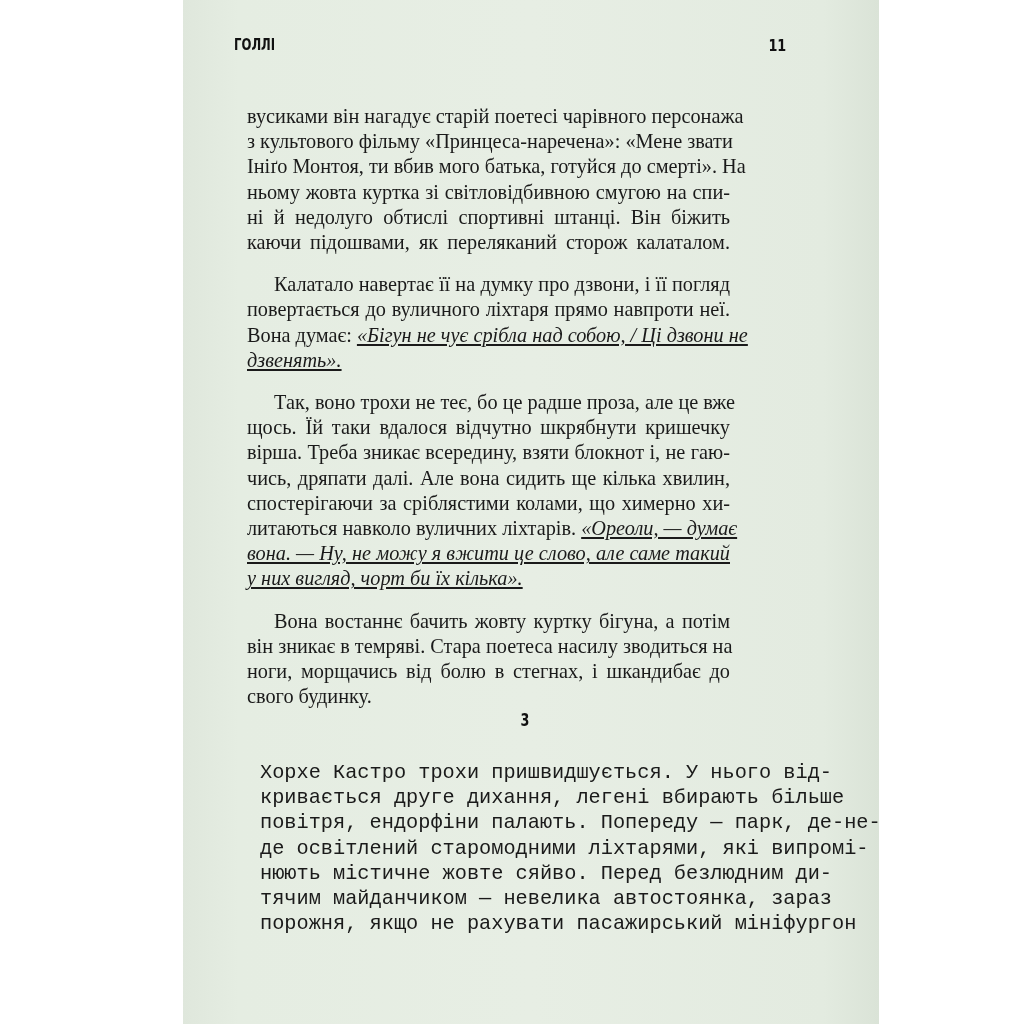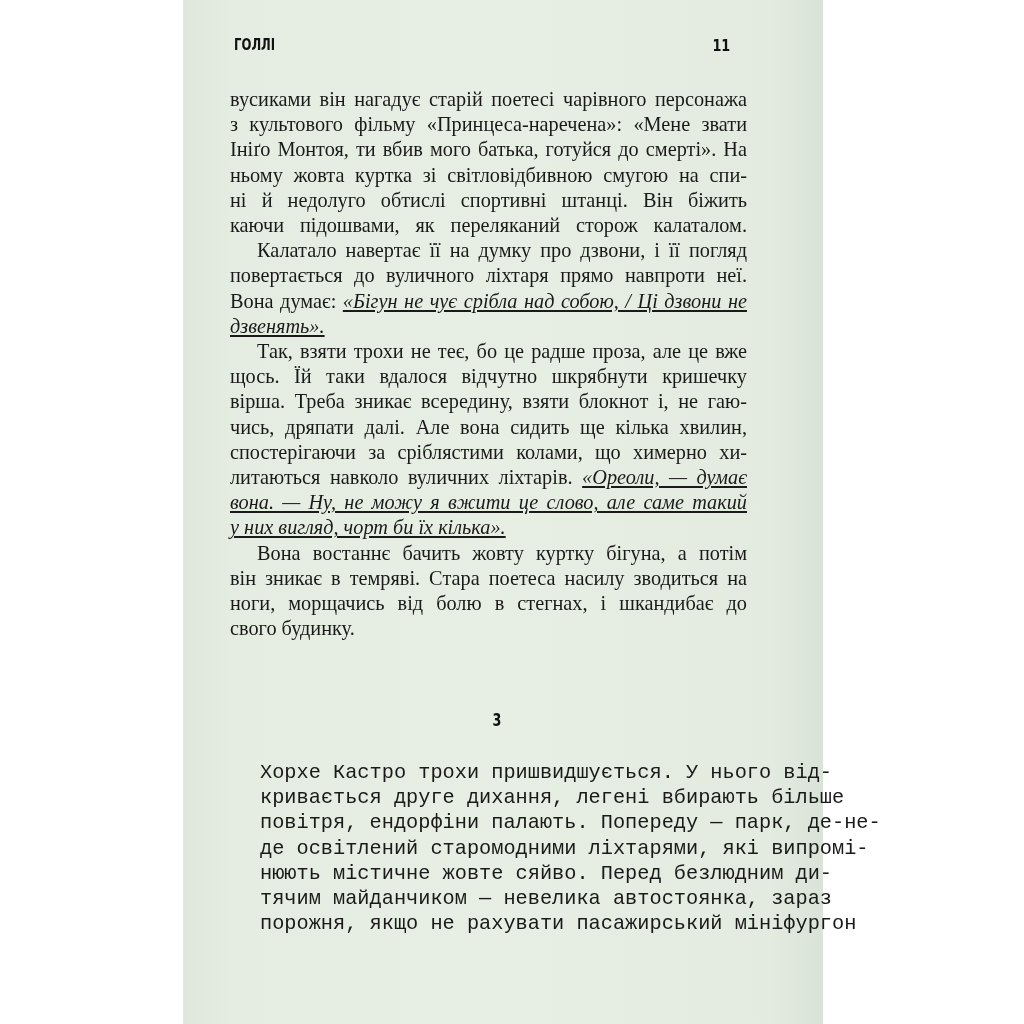--- a/index.html
+++ b/index.html
@@ -7,21 +7,21 @@
       padding: 0;
       width: 1024px;
       height: 1024px;
       background: #ffffff;
       overflow: hidden;
     }
     .page {
       position: absolute;
       left: 183px;
       top: 0;
-      width: 640px;
+      width: 696px;
       height: 1024px;
       background: linear-gradient(90deg, #dfe7dc 0%, #e5ede2 8%, #e7eee4 50%, #e3ebe0 92%, #dae3d7 100%);
     }
     .running-head {
       position: absolute;
       left: 51px;
       top: 36px;
       font-family: "DejaVu Sans", sans-serif;
       font-weight: bold;
       font-size: 15px;
@@ -46,21 +46,21 @@
       left: 47px;
       top: 87px;
       width: 517px;
       font-family: "Liberation Serif", serif;
       font-size: 20.3px;
       line-height: 25.2px;
       color: #1a1a1a;
       text-align: justify;
     }
     .body-text p {
-      margin: 0;
+      margin: 17px;
     }
     .body-text .line {
       display: block;
       text-align: justify;
       text-align-last: justify;
       white-space: nowrap;
     }
     .body-text .line.last {
       text-align-last: left;
     }
@@ -125,21 +125,21 @@
     </p>
 
     <p>
       <span class="line indented">Калатало навертає її на думку про дзвони, і її погляд</span>
       <span class="line">повертається до вуличного ліхтаря прямо навпроти неї.</span>
       <span class="line"><span>Вона думає: </span><em>«Бігун не чує срібла над собою, / Ці дзвони не</em></span>
       <span class="line last"><em>дзвенять».</em></span>
     </p>
 
     <p>
-      <span class="line indented">Так, взяти трохи не теє, бо це радше проза, але це вже</span>
+      <span class="line indented">Так, воно трохи не теє, бо це радше проза, але це вже</span>
       <span class="line">щось. Їй таки вдалося відчутно шкрябнути кришечку</span>
       <span class="line">вірша. Треба зникає всередину, взяти блокнот і, не гаю-</span>
       <span class="line">чись, дряпати далі. Але вона сидить ще кілька хвилин,</span>
       <span class="line">спостерігаючи за сріблястими колами, що химерно хи-</span>
       <span class="line"><span>литаються навколо вуличних ліхтарів. </span><em>«Ореоли, — думає</em></span>
       <span class="line"><em>вона. — Ну, не можу я вжити це слово, але саме такий</em></span>
       <span class="line last"><em>у них вигляд, чорт би їх кілька».</em></span>
     </p>
 
     <p>

